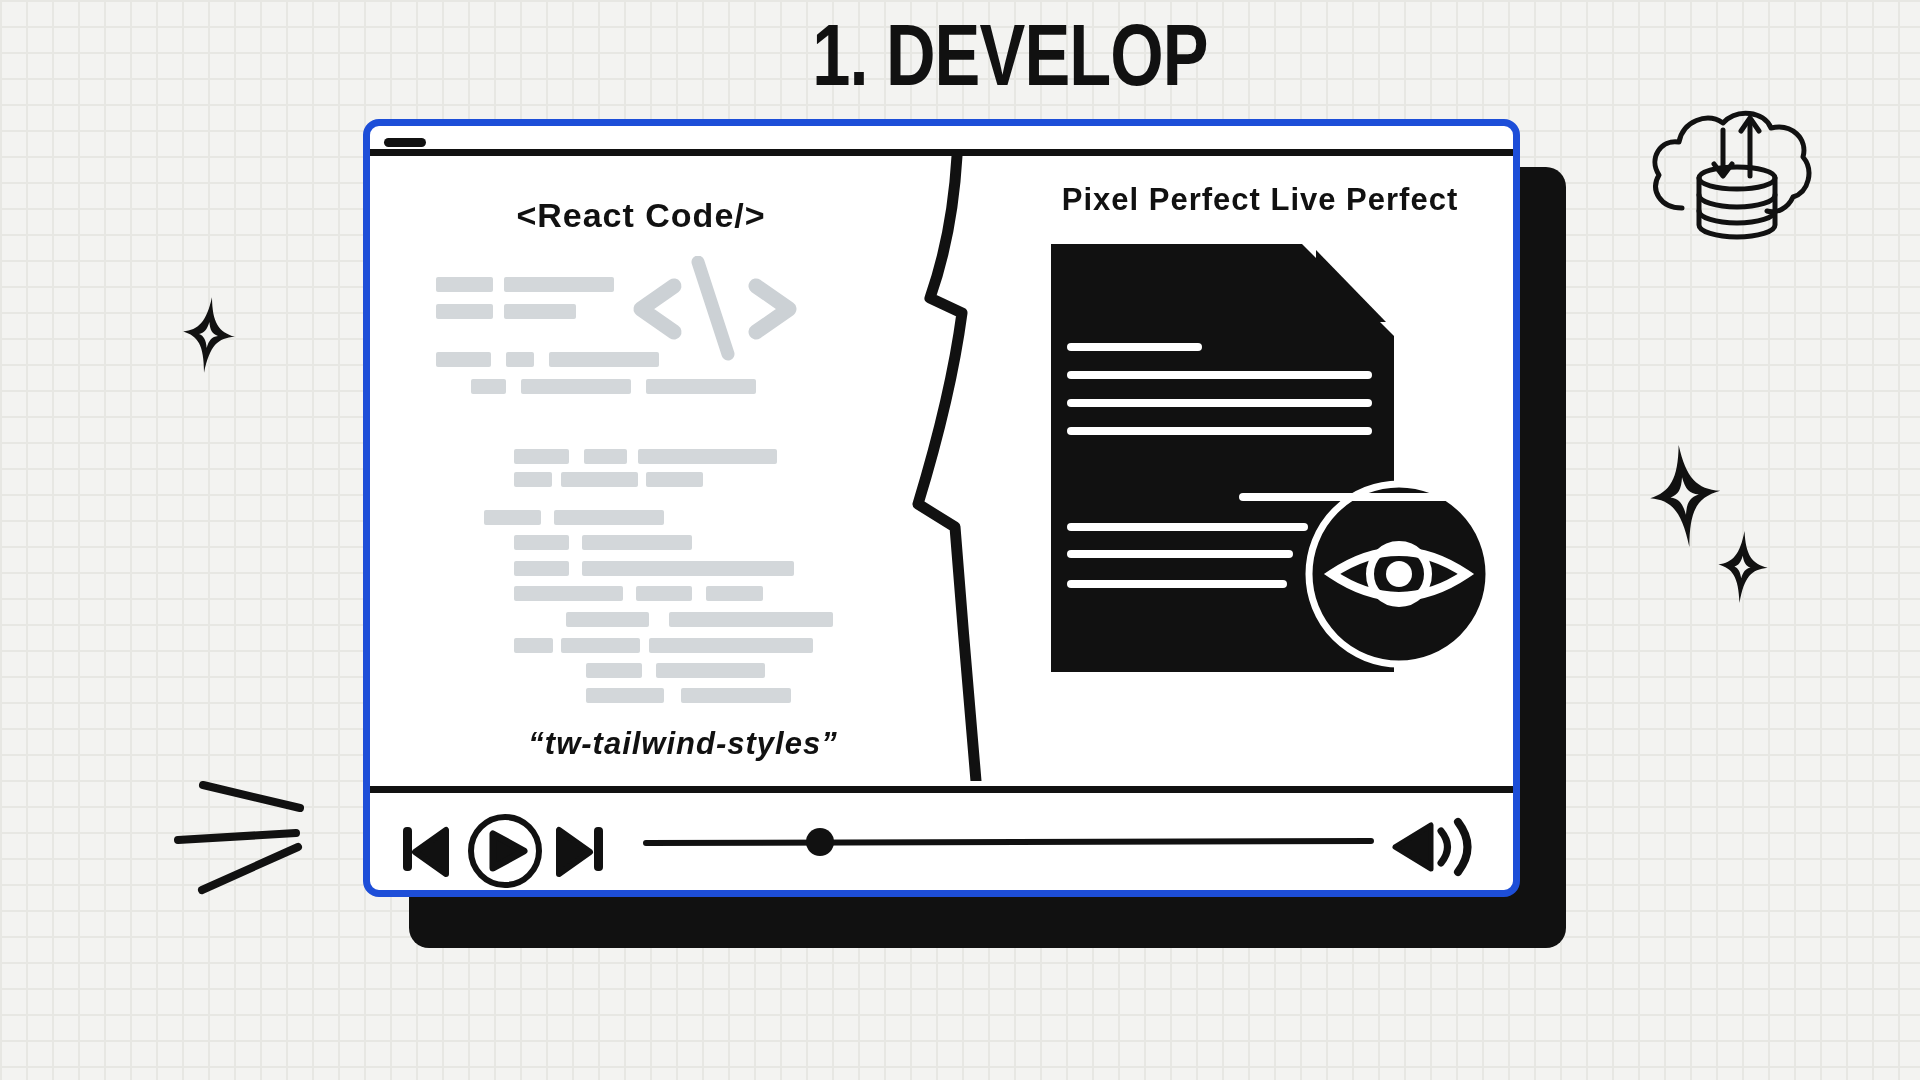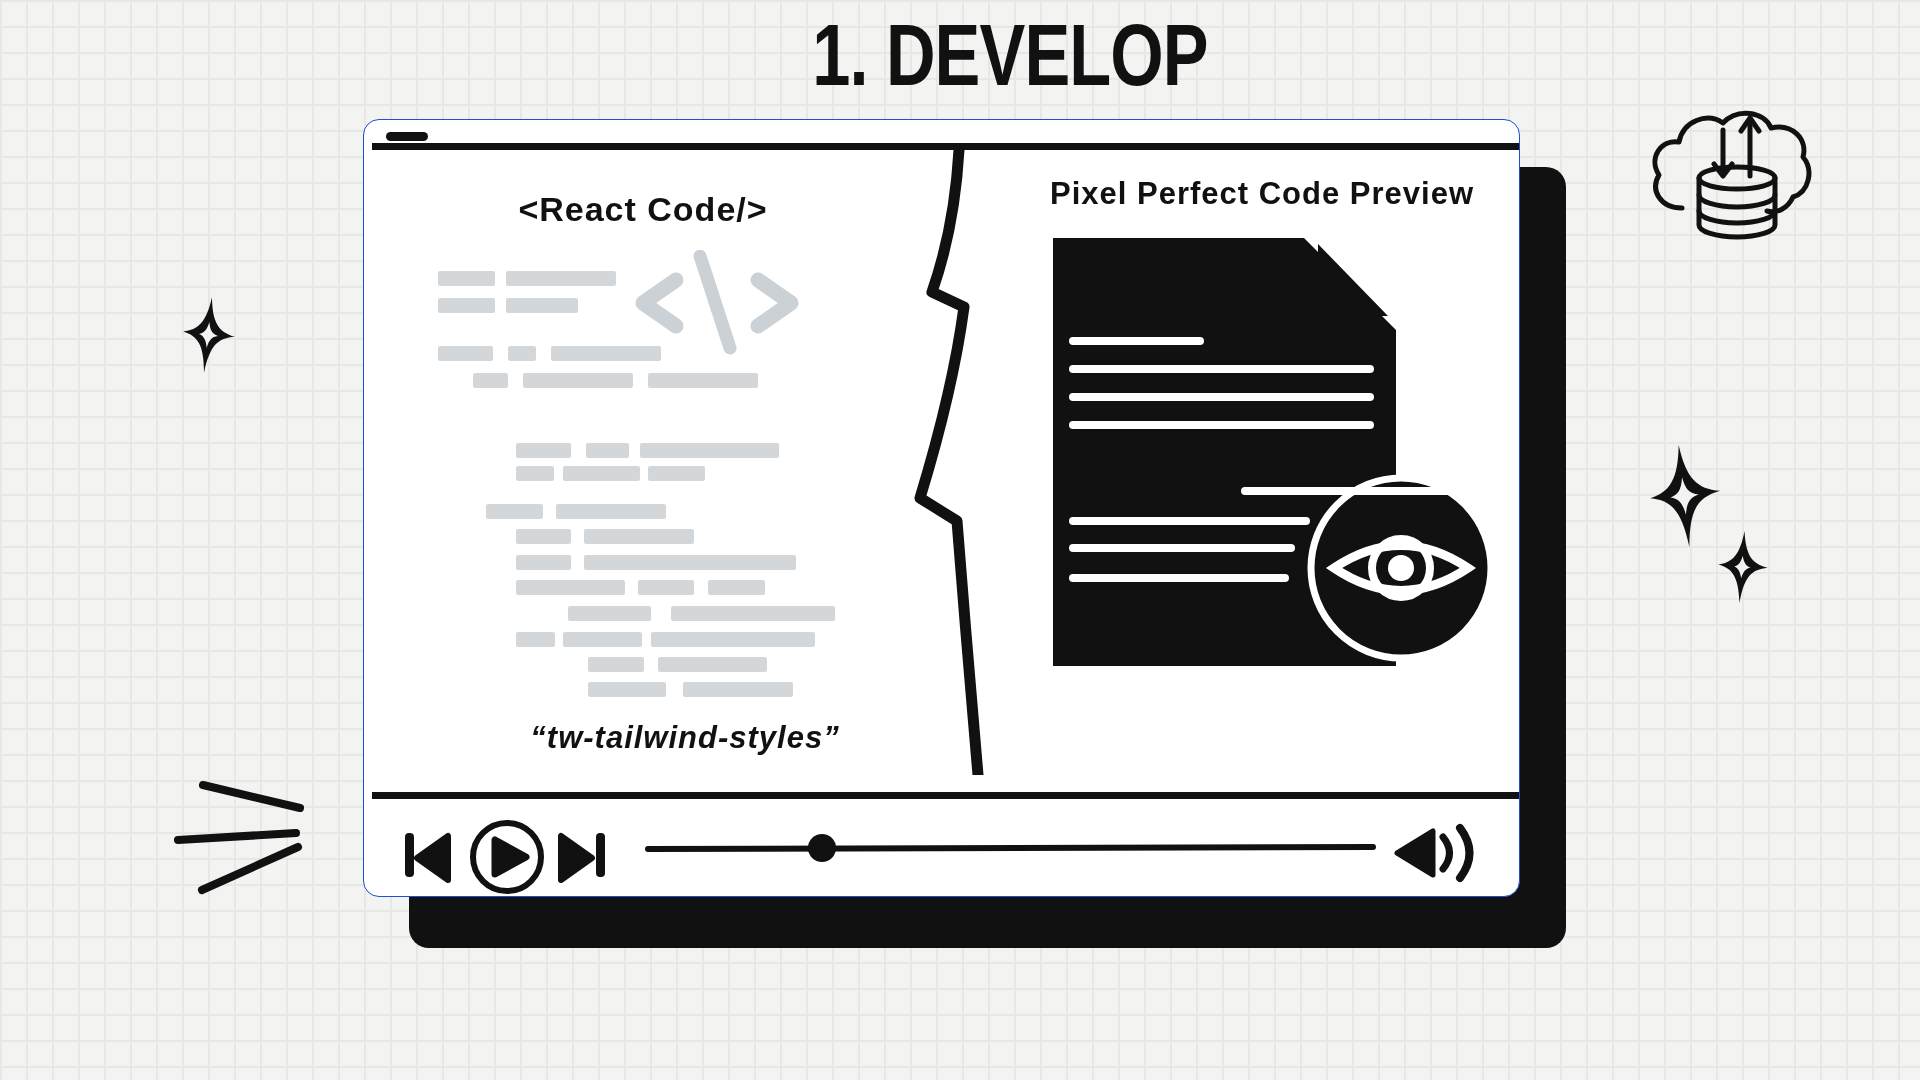--- a/index.html
+++ b/index.html
@@ -21,22 +21,22 @@
     font-size:78px; font-weight:900; letter-spacing:-1px;
     transform:scaleX(0.88) scaleY(1.12); transform-origin:center top;
   }
 
   .window-shadow {
     left:409px; top:167px; width:1157px; height:781px;
     background:#111; border-radius:20px;
   }
   .player-window {
     left:363px; top:119px; width:1157px; height:778px;
-    background:#fff; border:1px solid #1d4ed8; border-radius:16px;
-    display:flex; flex-direction:column;padding-left:8px;
+    background:#fff; border:7px solid #1d4ed8; border-radius:16px;
+    display:flex; flex-direction:column;
   }
   .titlebar { height:30px; border-bottom:7px solid #111; position:relative; }
   .minimize-dash {
     position:absolute; left:14px; top:12px; width:42px; height:9px;
     background:#111; border-radius:5px;
   }
   .content { position:relative; flex:1; overflow:hidden; }
 
   .panel-heading { position:absolute; font-weight:700; text-align:center; }
   .react-heading { left:71px; top:40px; width:400px; font-size:34px; letter-spacing:1px; }
@@ -109,21 +109,21 @@
       <path d="M68,6 L98,98" fill="none" stroke="#ccd1d5" stroke-width="13" stroke-linecap="round"></path>
       <path d="M126,30 L159,53 L126,76" fill="none" stroke="#ccd1d5" stroke-width="15" stroke-linecap="round" stroke-linejoin="round"></path>
     </svg>
 
     <div class="tailwind-caption abs">“tw-tailwind-styles”</div>
 
     <svg class="abs" style="left:0; top:0; pointer-events:none;" width="1145" height="625" viewBox="0 0 1145 625">
       <path d="M587,0 C584,52 574,102 560,142 L592,157 C582,232 562,302 548,348 L585,371 C591,452 600,552 606,625" class="stroke" stroke-width="11"></path>
     </svg>
 
-    <div class="panel-heading preview-heading">Pixel Perfect Code Preview</div>
+    <div class="panel-heading preview-heading">Pixel Perfect Live Perfect</div>
 
     <svg class="abs" style="left:660px; top:80px;" width="480" height="450" viewBox="0 0 480 450">
 
       <path d="M21,8 H272 L364,100 V436 H21 Z" fill="#111"></path>
 
       <path d="M286,14 L356,86 H286 Z" fill="#111"></path>
 
       <g stroke="#fff" stroke-width="8" stroke-linecap="round">
         <line x1="41" y1="111" x2="168" y2="111"></line>
         <line x1="41" y1="139" x2="338" y2="139"></line>

